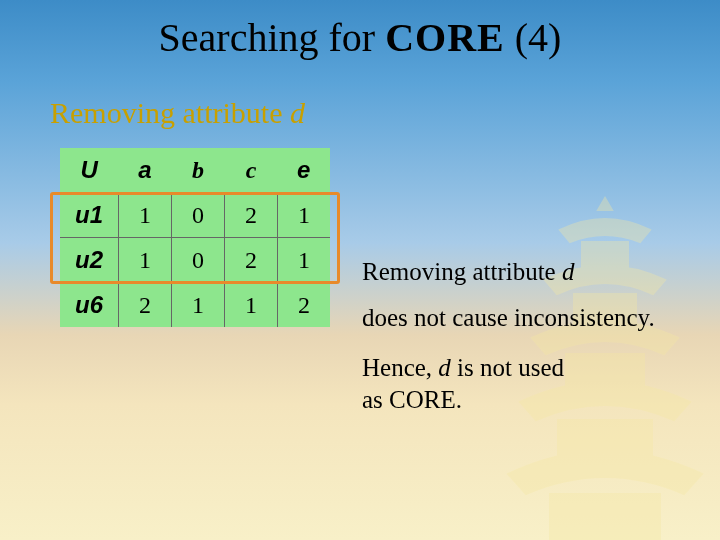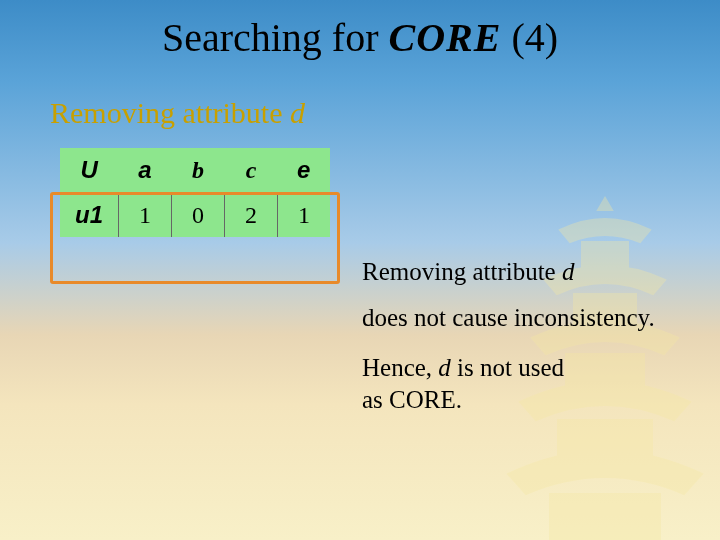--- a/index.html
+++ b/index.html
@@ -34,21 +34,20 @@
     position: absolute;
     top: 14px;
     width: 100%;
     text-align: center;
     color: #000;
     font-size: 40px;
     white-space: nowrap;
   }
   .title .core {
     font-family: "Comic Sans MS", "Brush Script MT", cursive;
-    font-style: italic;
     font-weight: bold;
     letter-spacing: 1px;
   }
   .subtitle {
     position: absolute;
     left: 50px;
     top: 96px;
     font-size: 30px;
     color: #c8a000;
   }
@@ -157,20 +156,34 @@
         <th class="bc">c</th>
         <th>e</th>
       </tr>
       <tr>
         <td class="rowhead">u1</td>
         <td>1</td>
         <td>0</td>
         <td>2</td>
         <td>1</td>
       </tr>
+      <tr>
+        <td class="rowhead">u2</td>
+        <td>1</td>
+        <td>0</td>
+        <td>2</td>
+        <td>1</td>
+      </tr>
+      <tr>
+        <td class="rowhead">u6</td>
+        <td>2</td>
+        <td>1</td>
+        <td>1</td>
+        <td>2</td>
+      </tr>
     </tbody>
       </table>
   </div>
 
   <div class="highlight-box"></div>
 
   <div class="bodytext bt1">
     <span>Removing attribute </span><span class="ital">d</span>
   </div>
   <div class="bodytext bt2">does not cause inconsistency.</div>

